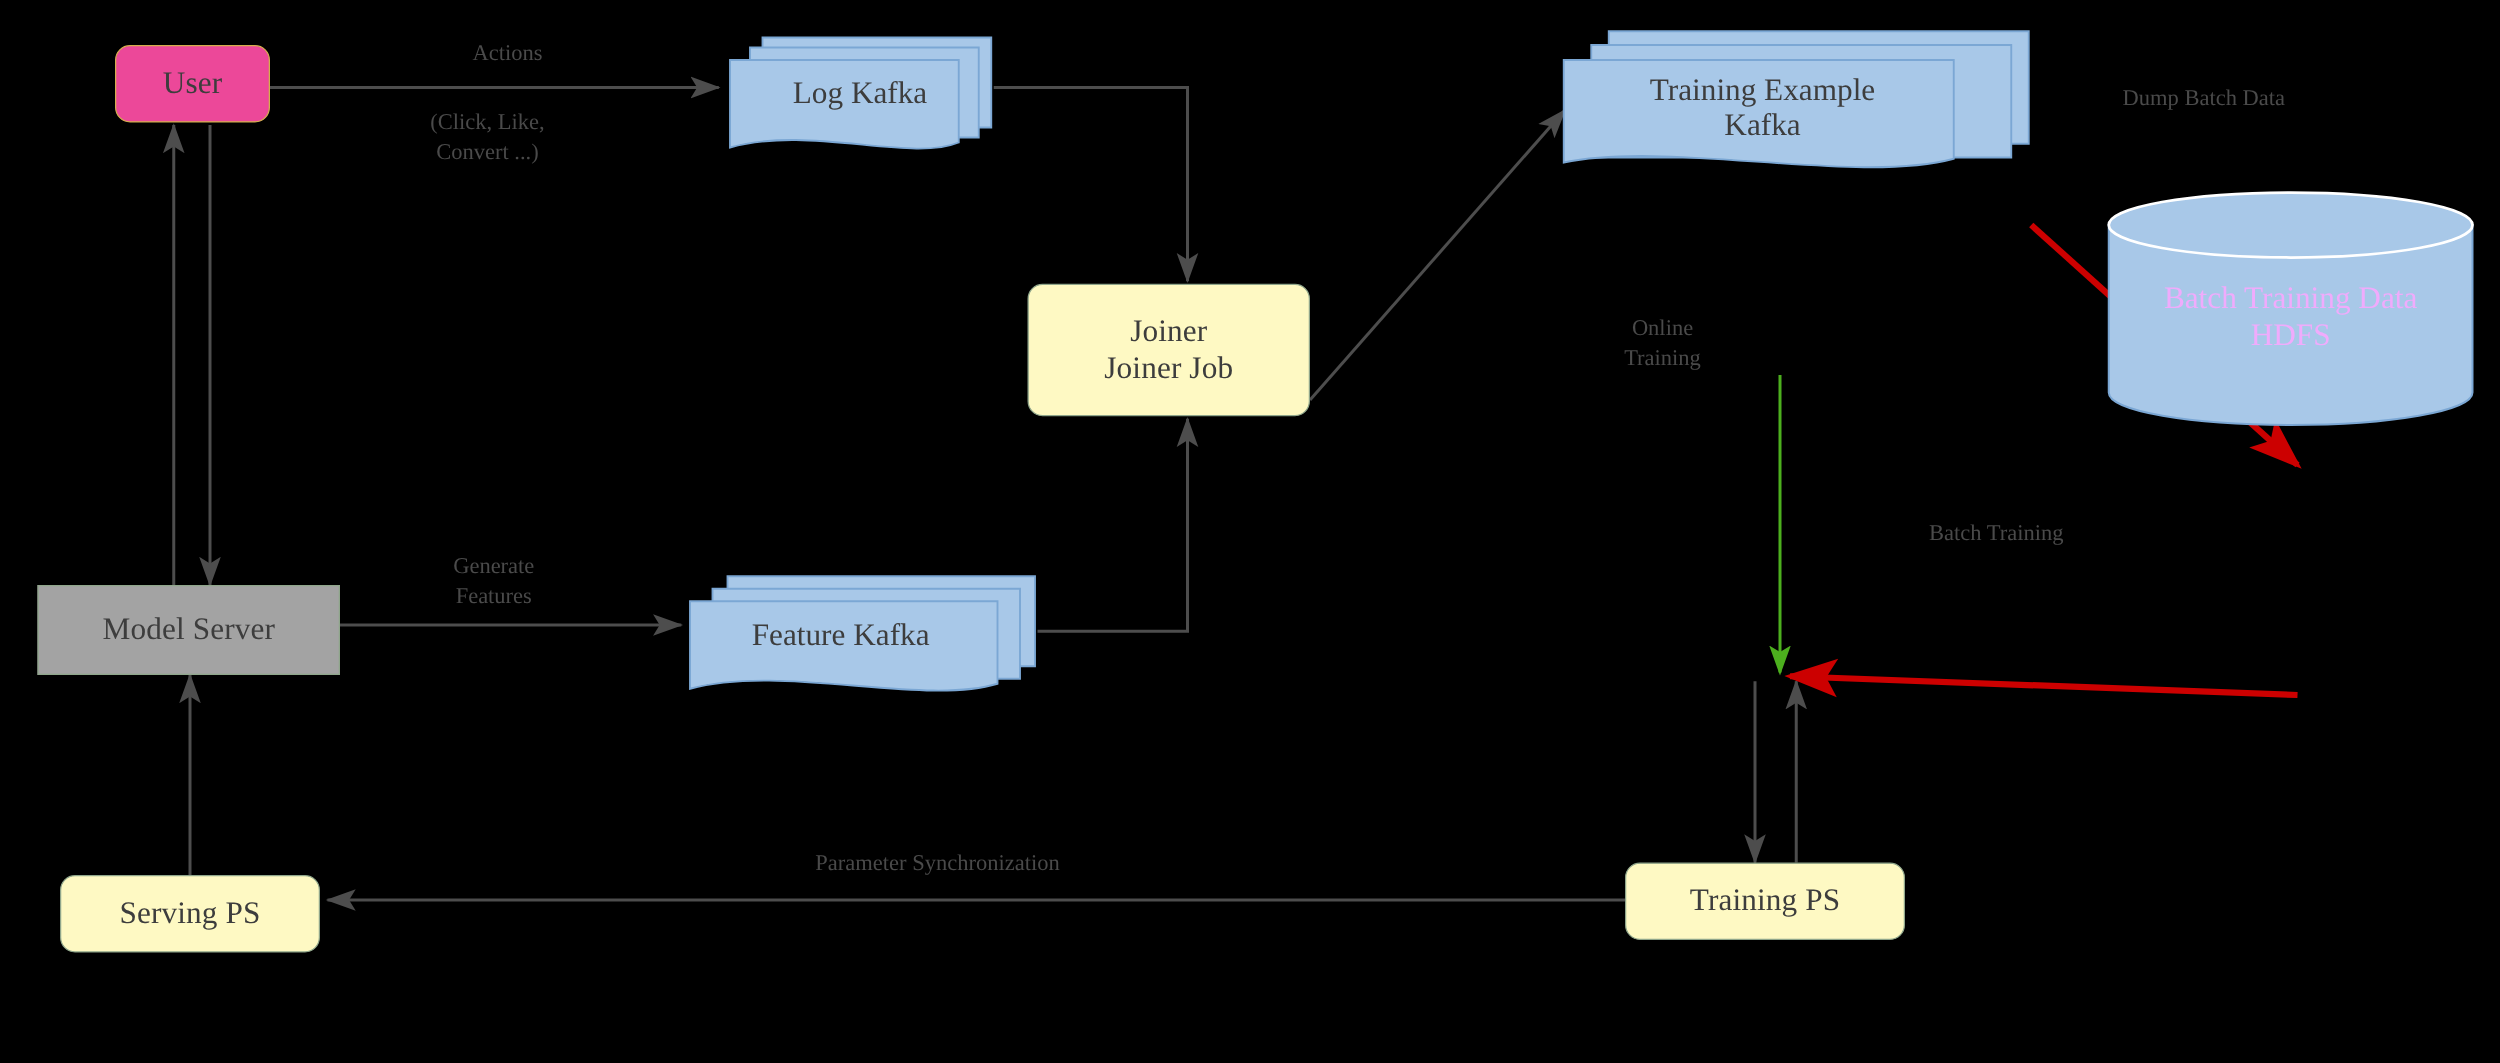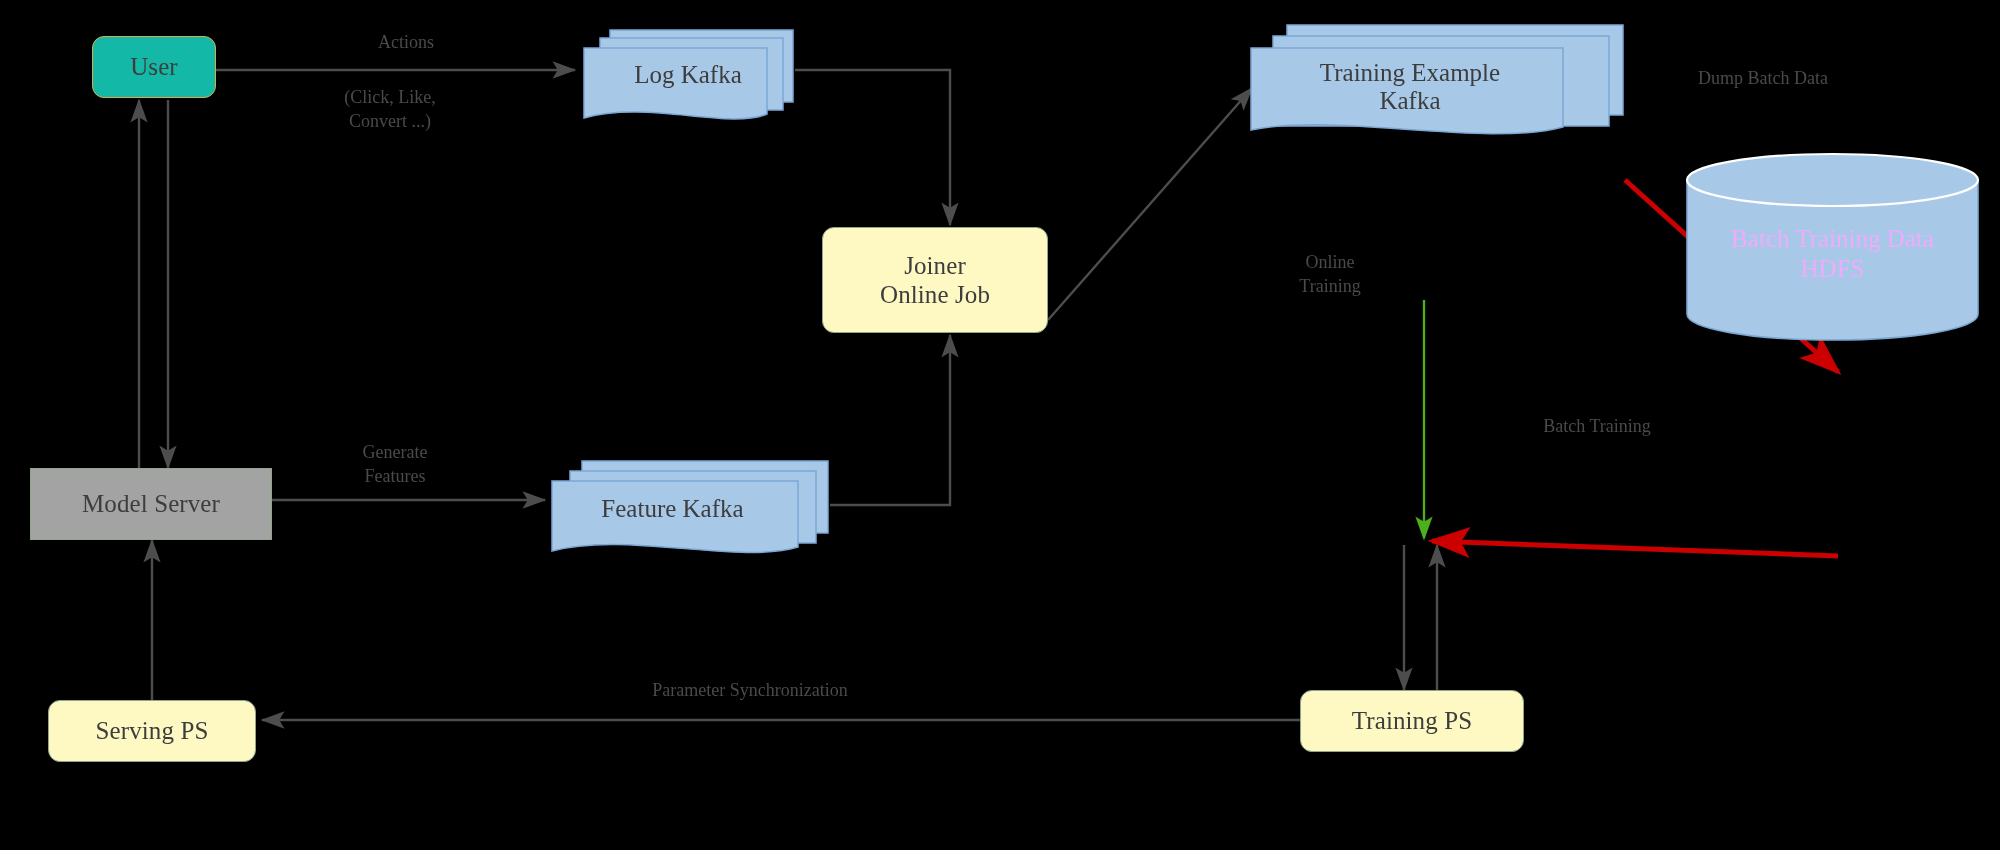--- a/index.html
+++ b/index.html
@@ -42,21 +42,21 @@
     border: 1px solid #8fa68b;
     background: #a3a3a3;
   }
   .node-rect-round {
     border: 1px solid #8fa68b;
     background: #fef9c3;
     border-radius: 12px;
   }
   .node-user {
     border: 1px solid #d4ae4d;
-    background: #14b8a6;
+    background: #ec4899;
     border-radius: 12px;
   }
 
   
   .kafka {
     position: absolute;
     z-index: 5;
   }
   .kafka svg { display:block; overflow: visible; }
   .kafka .klabel {
@@ -167,21 +167,21 @@
         <path d="M32,8 H215 V80 H32 Z"></path>
         <path d="M22,16 H205 V88 H22 Z"></path>
         <path d="M6,26 H189 V92 C150,108 70,78 6,96 Z"></path>
       </g>
     </svg>
     <div class="klabel" style="top:38px;">Log Kafka</div>
   </div>
 
   <div class="node node-rect-round" style="left:822px; top:227px; width:226px; height:106px; flex-direction:column;">
     <span>Joiner</span>
-    <span>Online Job</span>
+    <span>Joiner Job</span>
   </div>
 
   <div class="node node-rect-sharp" style="left:30px; top:468px; width:242px; height:72px;">
     <span>Model Server</span>
   </div>
 
   <div class="kafka" style="left:548px; top:455px; width:285px; height:105px;">
     <svg width="285" height="105" viewBox="0 0 285 105">
       <g fill="#a8c8e8" stroke="#7ba7d4" stroke-width="1.5">
         <path d="M34,6 H280 V78 H34 Z"></path>

